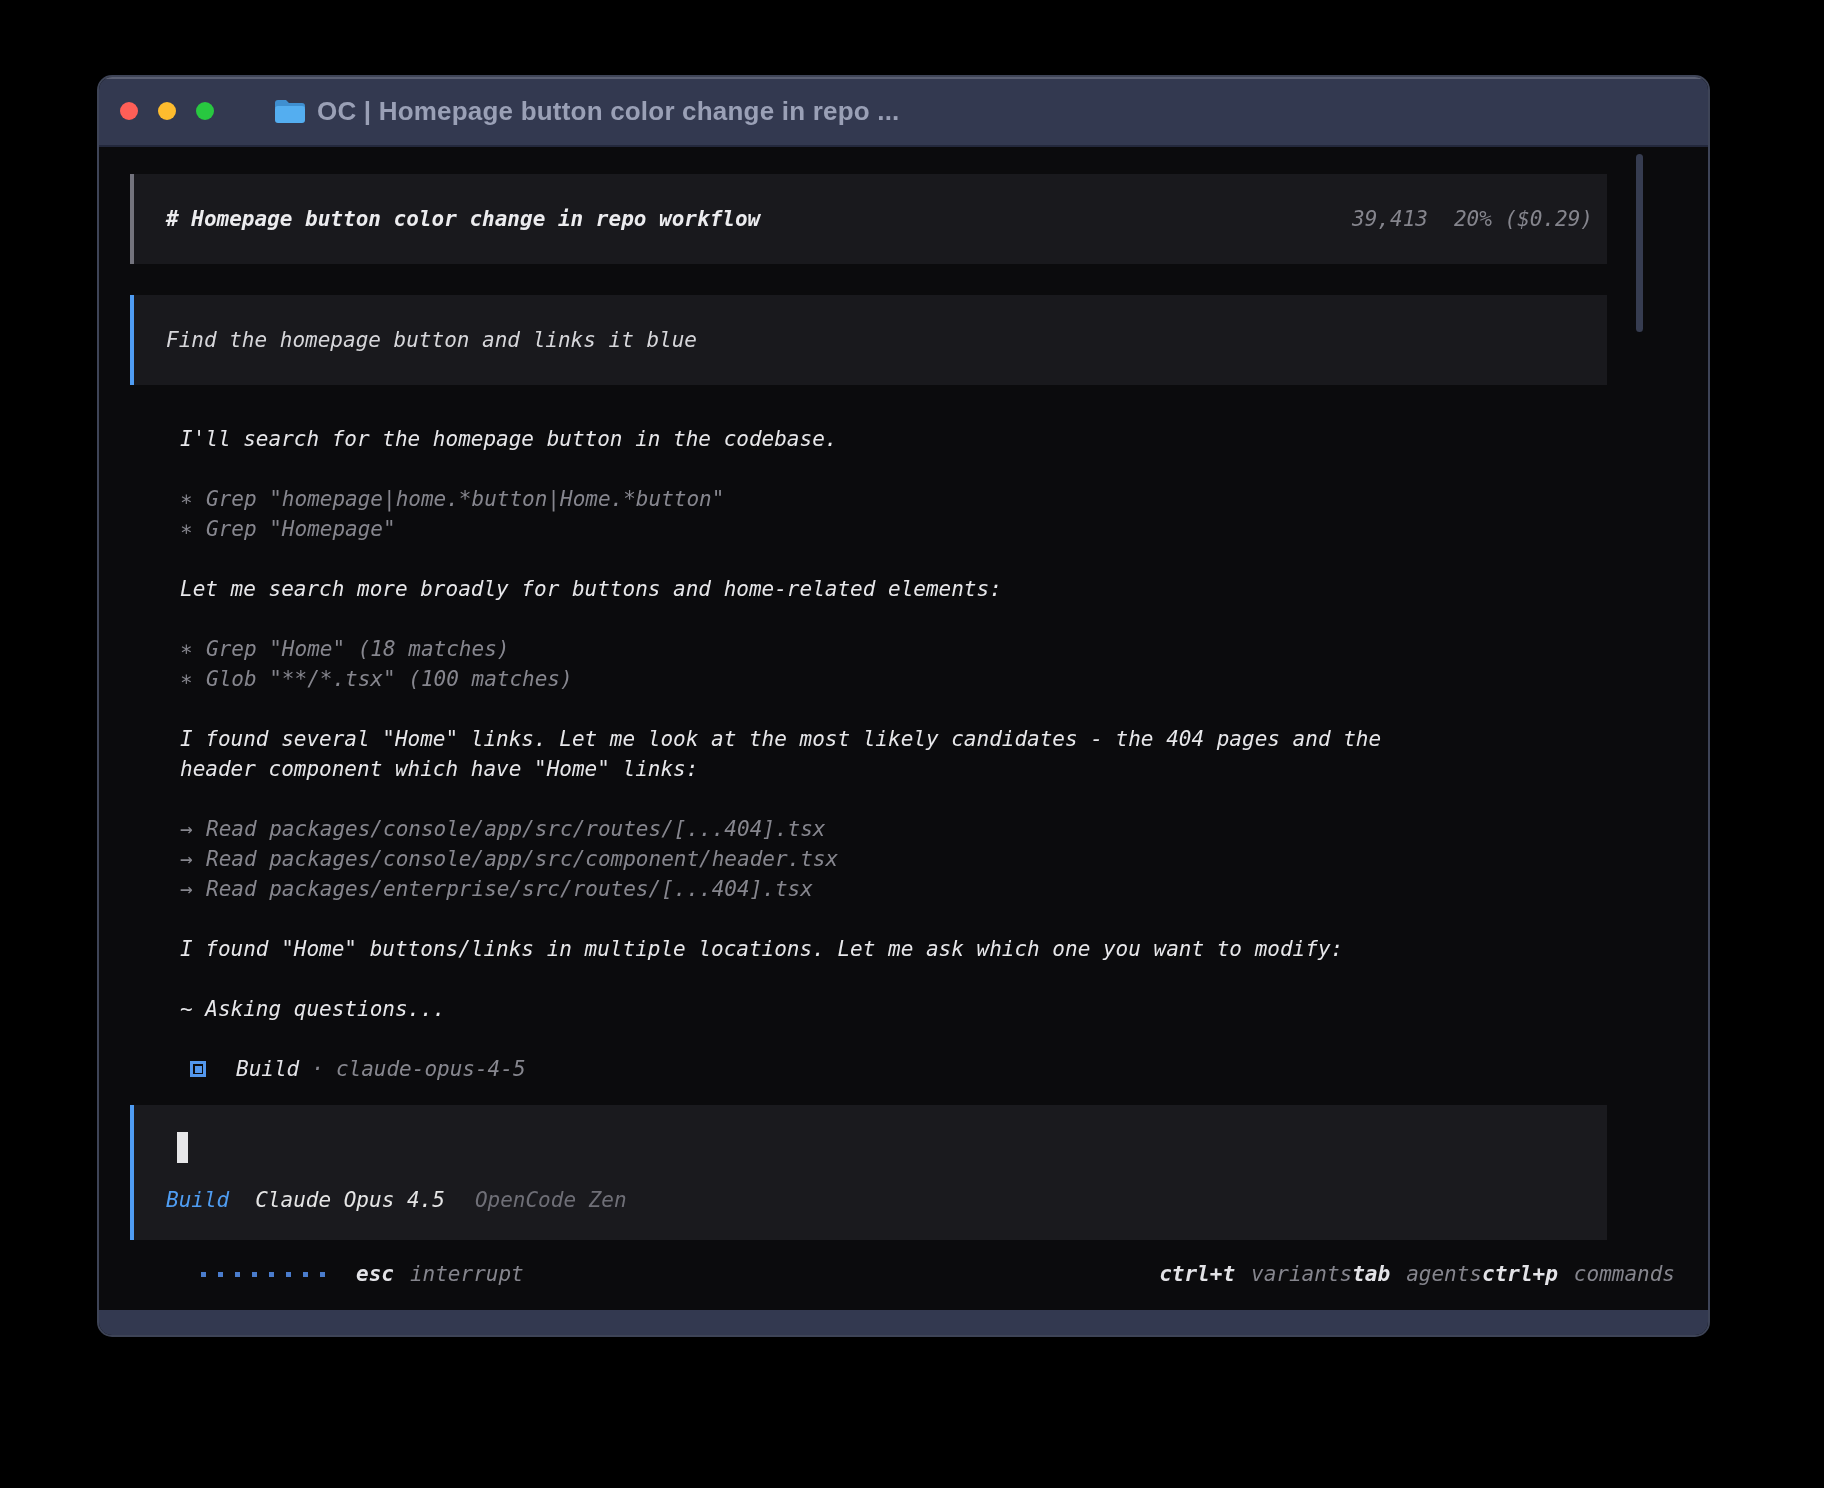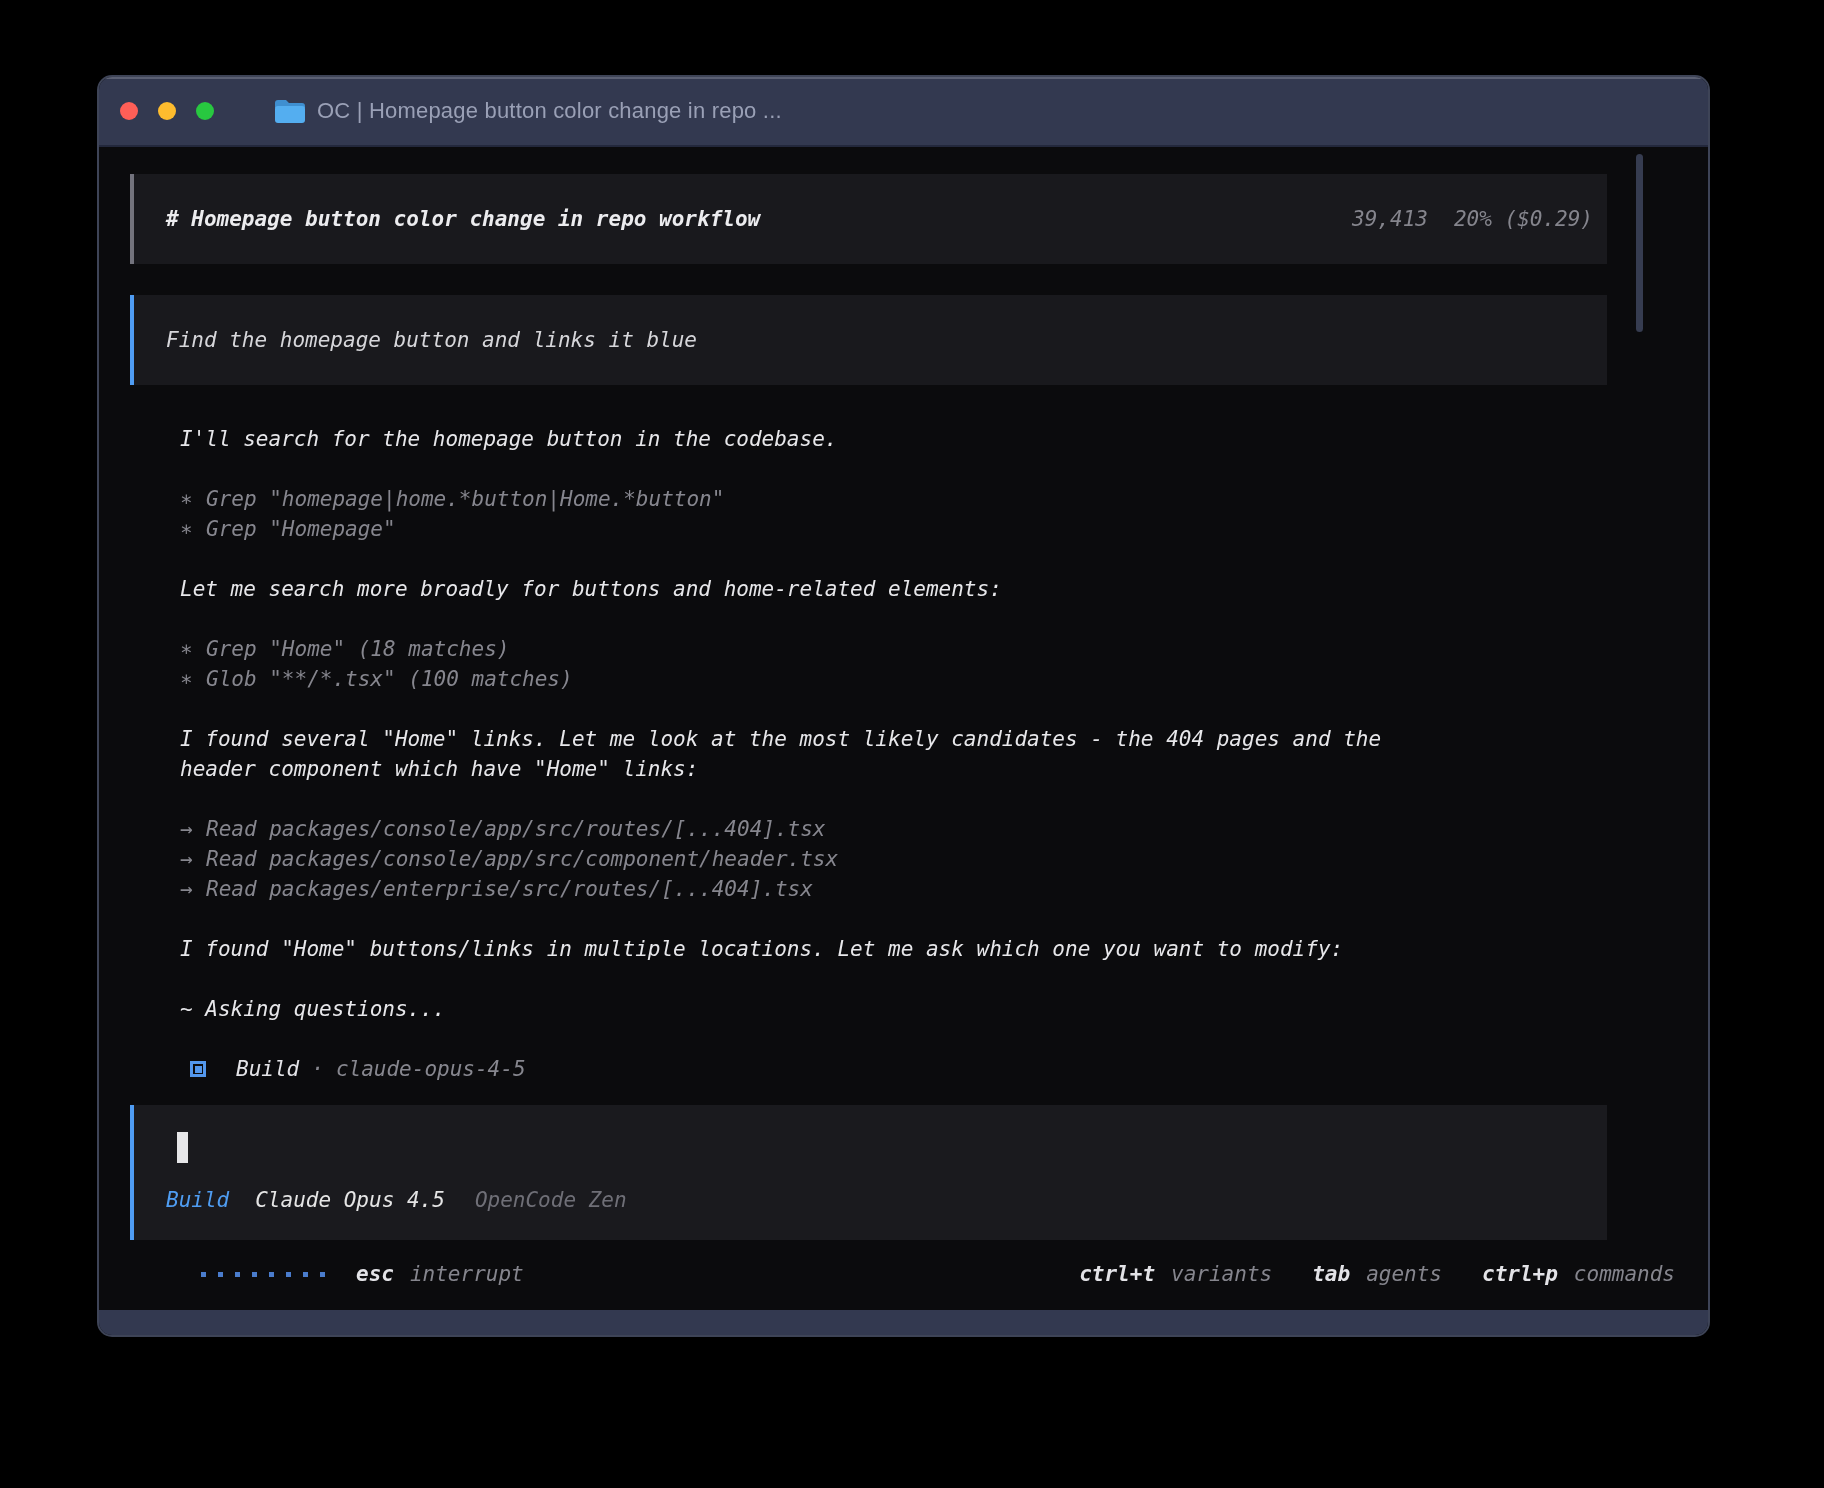--- a/index.html
+++ b/index.html
@@ -16,22 +16,22 @@
   .titlebar {
     position:absolute; left:0; top:0; right:0; height:70px; background:#333950;
     box-shadow: inset 0 2px 0 rgba(255,255,255,.20);
     border-bottom:2px solid #23283c;
     display:flex; align-items:center;
   }
   .traffic { display:flex; gap:20px; margin-left:21px; }
   .traffic span { width:18px; height:18px; border-radius:50%; display:block; }
   .title-group { display:flex; align-items:center; gap:11px; margin-left:60px; }
   .window-title {
-    font-family:"Liberation Sans","DejaVu Sans",sans-serif; font-weight:normal;
-    font-size:22px; color:#9aa0b6; letter-spacing:.2px;
+    font-family:"Liberation Sans","DejaVu Sans",sans-serif; font-weight:bold;
+    font-size:26px; color:#9aa0b6; letter-spacing:.2px;
   }
   
   .content {
     position:absolute; left:0; top:72px; right:0; bottom:25px; background:#0b0b0d;
     font-size:21px; line-height:30px; color:#e7e7ea;font-style:italic;
   }
   .block {
     position:absolute; left:31px; width:1477px; height:90px; background:#19191d;
     border-left:4px solid #73737d; padding:0 14px 0 32px;
     display:flex; align-items:center;
@@ -68,21 +68,21 @@
   
   .footer {
     position:absolute; left:0; right:0; top:1110px; height:30px;
     display:flex; align-items:center;padding-left:38px;
   }
   .dots { display:flex; gap:12px; margin-left:64px; }
   .dots i { display:block; width:5px; height:5px; background:#4a7ccc; }
   .esc-group { display:flex; margin-left:31px; }
   .kbd { color:#e3e3e7; font-weight:bold; }
   .klabel { color:#85858d; margin-left:16px; }
-  .right-group { position:absolute; right:33px; top:0; height:30px; display:flex; align-items:flex-end; gap:40px; }
+  .right-group { position:absolute; right:33px; top:0; height:30px; display:flex; align-items:flex-end; }
   .pair { display:flex; }
   
   .scrollbar-thumb { position:absolute; left:1537px; top:5px; width:7px; height:178px; background:#363c50; border-radius:4px; }
   .bottom-strip { position:absolute; left:0; right:0; bottom:0; height:25px; background:#333950; }
 </style>
 </head>
 <body>
 
 <div class="stage">
   <div class="window">

